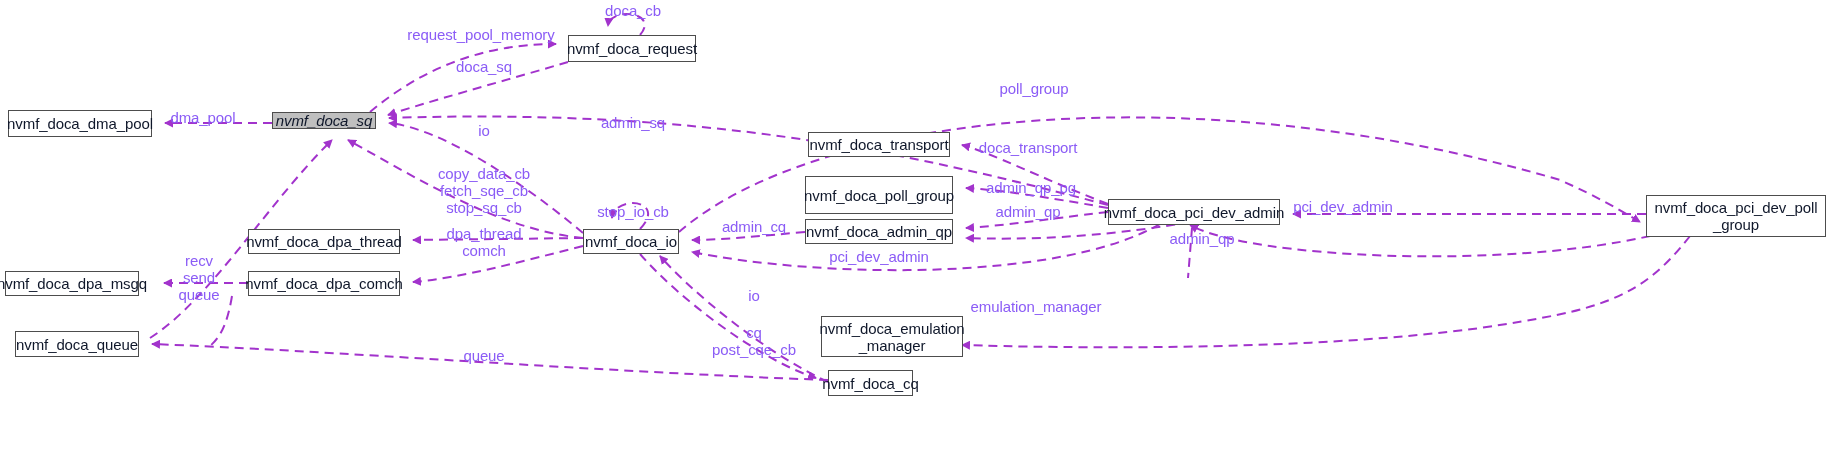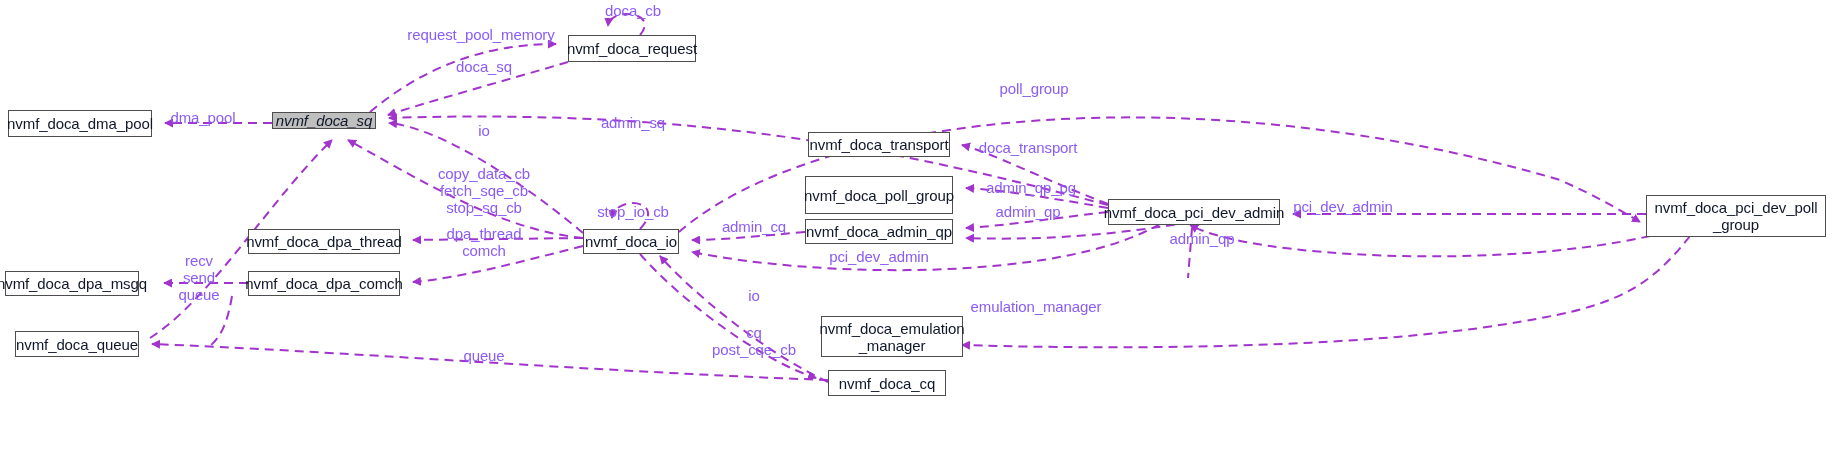--- a/index.html
+++ b/index.html
@@ -129,21 +129,21 @@
   <div class="node" style="left:248px; top:229px; width:152px; height:25px;">nvmf_doca_dpa_thread</div>
   <div class="node" style="left:248px; top:271px; width:152px; height:25px;">nvmf_doca_dpa_comch</div>
   <div class="node" style="left:5px;   top:271px; width:134px; height:25px;">nvmf_doca_dpa_msgq</div>
   <div class="node" style="left:15px;  top:331px; width:124px; height:26px;">nvmf_doca_queue</div>
   <div class="node" style="left:583px; top:229px; width:96px;  height:25px;">nvmf_doca_io</div>
   <div class="node" style="left:808px; top:132px; width:142px; height:25px;">nvmf_doca_transport</div>
   <div class="node" style="left:805px; top:176px; width:148px; height:38px;">nvmf_doca_poll_group</div>
   <div class="node" style="left:805px; top:219px; width:148px; height:25px;">nvmf_doca_admin_qp</div>
   <div class="node" style="left:808px; top:316px; width:142px; height:41px;margin-left:13px;">nvmf_doca_emulation
 _manager</div>
-  <div class="node" style="left:828px; top:370px; width:118px; height:26px;">nvmf_doca_cq</div>
+  <div class="node" style="left:828px; top:370px; width:85px; height:26px;">nvmf_doca_cq</div>
   <div class="node" style="left:1108px;top:199px; width:172px; height:26px;">nvmf_doca_pci_dev_admin</div>
   <div class="node" style="left:1646px;top:195px; width:180px; height:42px;">nvmf_doca_pci_dev_poll
 _group</div>
 
   <div class="edge-label" style="left:633px;  top:10px;">doca_cb</div>
   <div class="edge-label" style="left:481px;  top:34px;">request_pool_memory</div>
   <div class="edge-label" style="left:484px;  top:66px;text-align:center;">doca_sq</div>
   <div class="edge-label" style="left:203px;  top:117px;">dma_pool</div>
   <div class="edge-label" style="left:484px;  top:130px;">io</div>
   <div class="edge-label" style="left:633px;  top:122px;">admin_sq</div>

